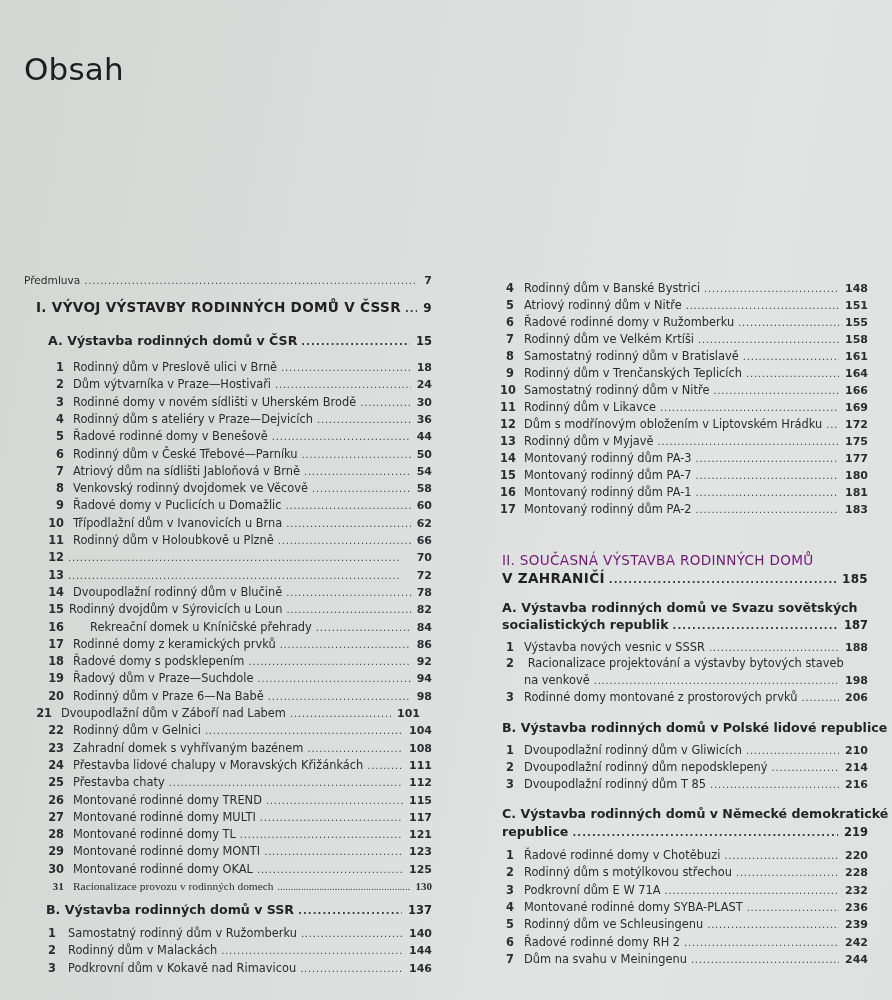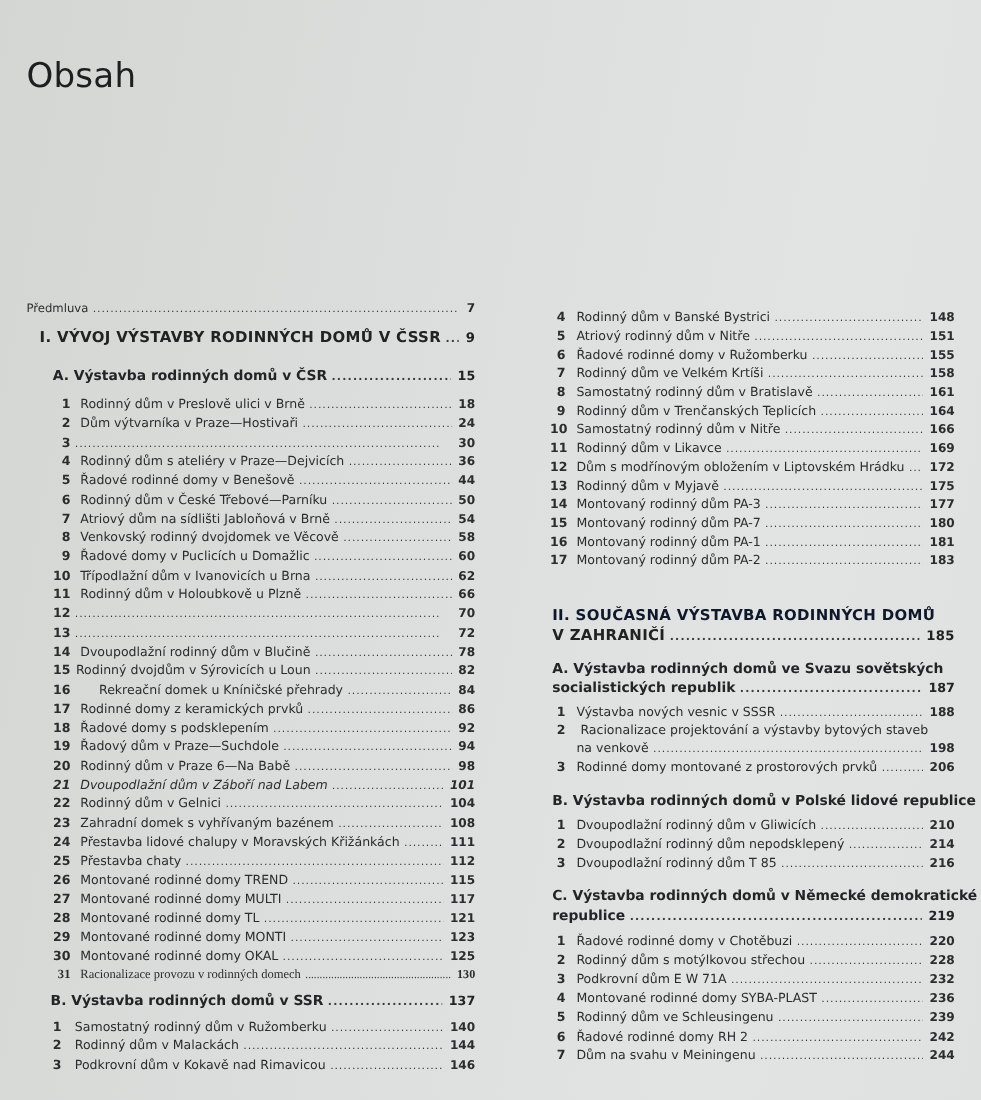--- a/index.html
+++ b/index.html
@@ -31,21 +31,21 @@
     content: ". . . . . . . . . . . . . . . . . . . . . . . . . . . . . . . . . . . . . . . . . . . . . . . . . . . . . . . . . . . . . . . . . . . . . . . . . . . . . . . . . . . .";
     letter-spacing: -1.2px;
   }
   .row .pg { flex: 0 0 auto; text-align: right; font-weight: bold; font-size: 11px; }
   .row.part { font-size: 13.6px; font-weight: bold; letter-spacing: 0.3px; color: #222; }
   .row.part .pg { font-size: 12px; }
   .row.section { font-size: 12.6px; font-weight: bold; color: #242426; }
   .row.section .pg { font-weight: bold; font-size: 11.5px; }
   .row.front { font-size: 10.6px; }
   .line2 { position: absolute; font-size: 11.4px; line-height: 15px; white-space: nowrap; color: #2c2c2e; }
-  .line2.part { font-size: 13.6px; font-weight: bold; letter-spacing: 0.3px; color: #0f172a; }
+  .line2.part { font-size: 13.6px; font-weight: normal; letter-spacing: 0.3px; color: #701a75; }
   .line2.section { font-size: 12.6px; font-weight: bold; color: #242426; }
 </style>
 </head>
 <body>
 
 <h1 class="page-title">Obsah</h1>
 
 <div id="col-left" class="col">
 
   <div class="row front" style="left:24px; top:273px; width:408px;">
@@ -73,20 +73,21 @@
         <span class="pg">18</span>
       </div>
       <div class="row" style="left: 44px; top: 377.3px; width: 388px;">
         <span class="num" style="width:20px">2</span>
         <span class="txt" style="margin-left:9px">Dům výtvarníka v Praze—Hostivaři</span>
         <span class="dots"></span>
         <span class="pg">24</span>
       </div>
       <div class="row" style="left: 44px; top: 394.6px; width: 388px;">
         <span class="num" style="width:20px">3</span>
+        <span class="txt" style="margin-left:9px">Rodinné domy v novém sídlišti v Uherském Brodě</span>
         <span class="dots"></span>
         <span class="pg">30</span>
       </div>
       <div class="row" style="left: 44px; top: 411.9px; width: 388px;">
         <span class="num" style="width:20px">4</span>
         <span class="txt" style="margin-left:9px">Rodinný dům s ateliéry v Praze—Dejvicích</span>
         <span class="dots"></span>
         <span class="pg">36</span>
       </div>
       <div class="row" style="left: 44px; top: 429.2px; width: 388px;">
@@ -176,21 +177,21 @@
         <span class="txt" style="margin-left:9px">Řadový dům v Praze—Suchdole</span>
         <span class="dots"></span>
         <span class="pg">94</span>
       </div>
       <div class="row" style="left: 44px; top: 688.7px; width: 388px;">
         <span class="num" style="width:20px">20</span>
         <span class="txt" style="margin-left:9px">Rodinný dům v Praze 6—Na Babě</span>
         <span class="dots"></span>
         <span class="pg">98</span>
       </div>
-      <div class="row" style="left: 44px; top: 706px; width: 388px; font-style: italic;">
+      <div class="row" style="left: 32px; top: 706px; width: 388px;">
         <span class="num" style="width:20px">21</span>
         <span class="txt" style="margin-left:9px">Dvoupodlažní dům v Záboří nad Labem</span>
         <span class="dots"></span>
         <span class="pg">101</span>
       </div>
       <div class="row" style="left: 44px; top: 723.3px; width: 388px;">
         <span class="num" style="width:20px">22</span>
         <span class="txt" style="margin-left:9px">Rodinný dům v Gelnici</span>
         <span class="dots"></span>
         <span class="pg">104</span>

